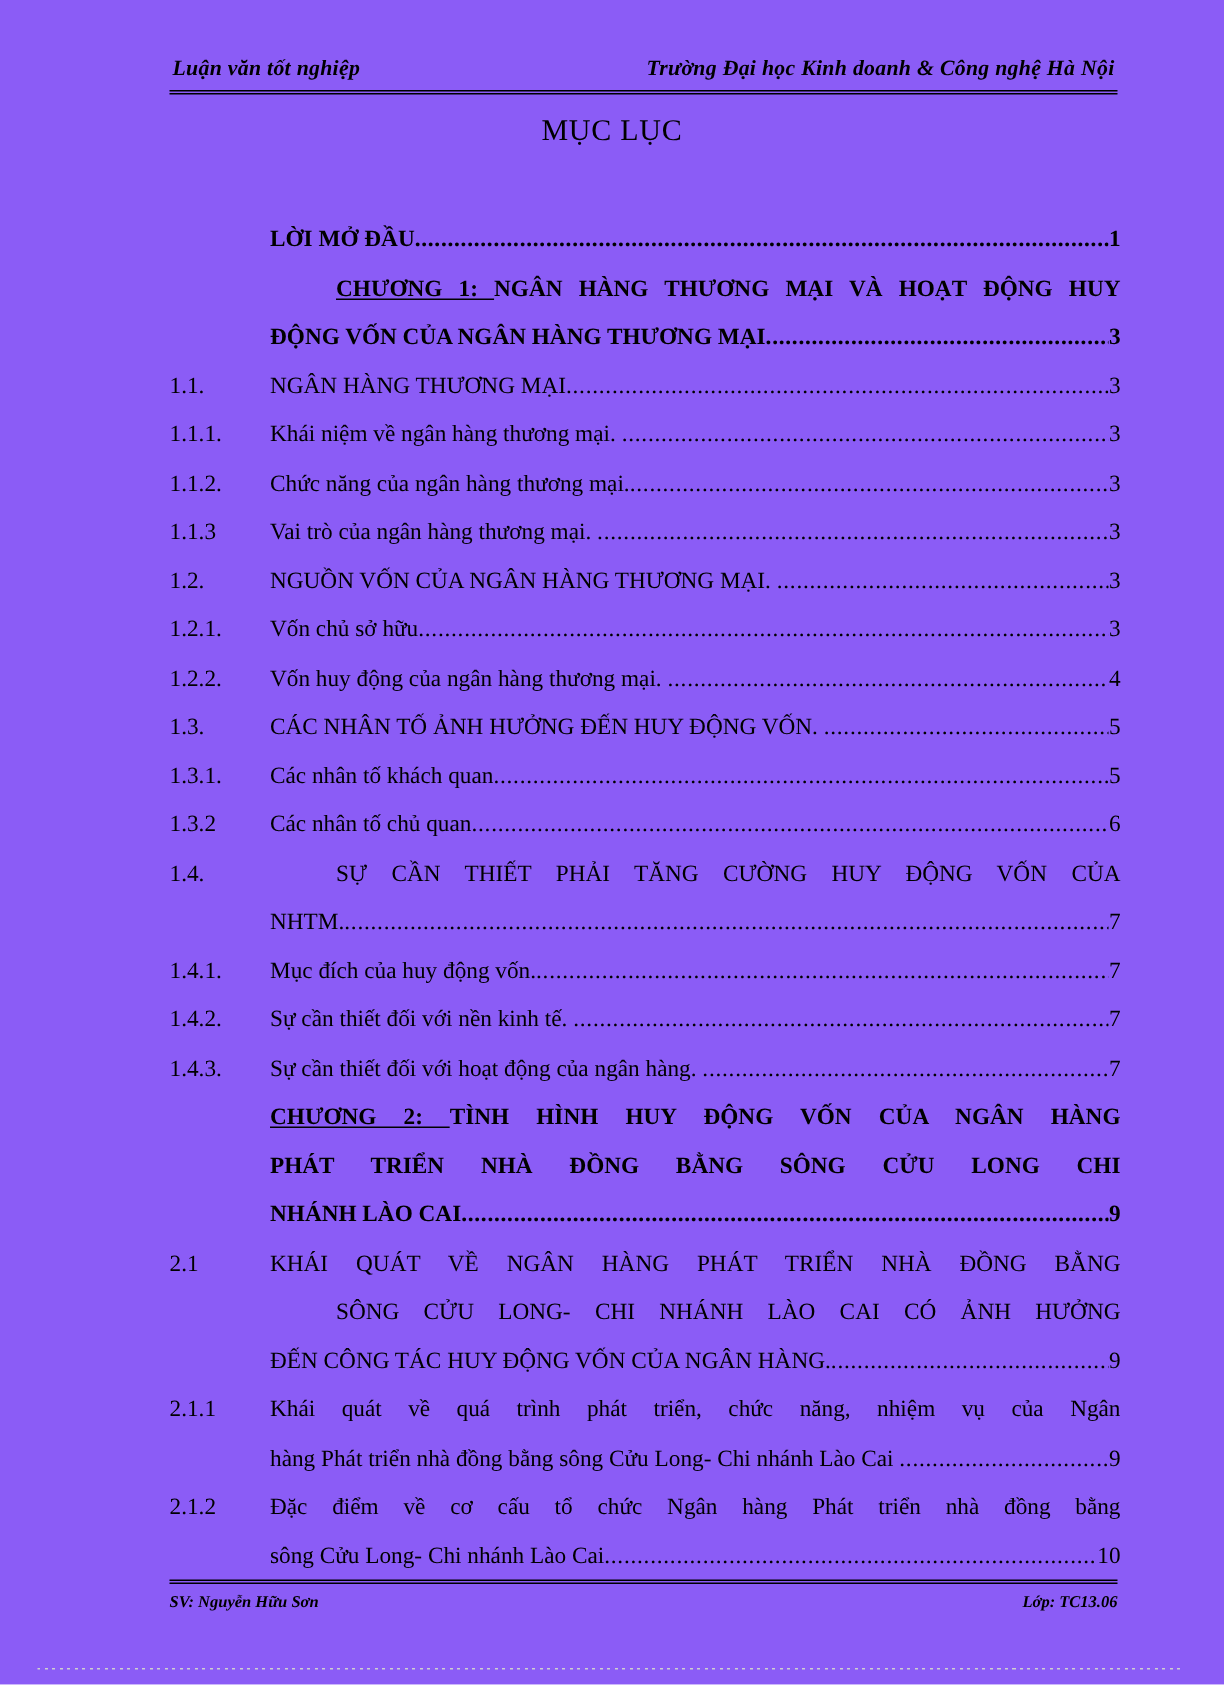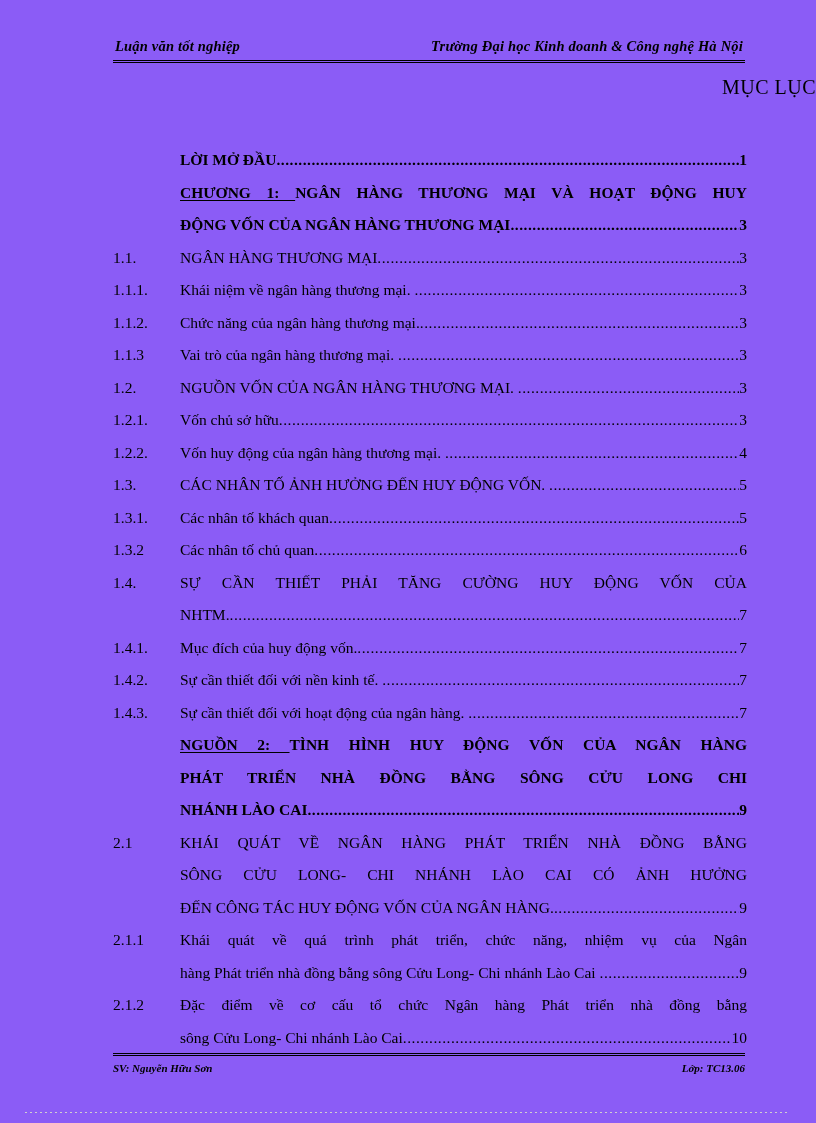--- a/index.html
+++ b/index.html
@@ -46,21 +46,21 @@
     border-bottom: 1.2px solid #000;
     box-sizing: border-box;
   }
 
   
   .doc-title {
     position: absolute;
     left: 0;
     top: 76px;
     width: 816px;
-    text-align: right;
+    text-align: center;
     font-size: 20px;
     letter-spacing: .5px;
   }
 
   
   .toc {
     position: absolute;
     left: 113px;
     top: 144px;
     width: 634px;
@@ -121,21 +121,21 @@
   .lvl-major .pg        { font-weight: bold; }
   .lvl-major .num       { font-weight: bold; }
 
   .chap-tag {
     font-weight: bold;
     text-decoration: underline;
     text-underline-offset: 2px;
   }
 
   
-  .wsp { word-spacing: 3.2px; }
+  .wsp { word-spacing: 3.2px; margin-left: 44px; }
   .wsp2 { word-spacing: 6px; }
 
   
   .cont { padding-left: 0; }
 
   
   .foot-rule {
     position: absolute;
     left: 113px;
     top: 1053px;
@@ -361,21 +361,21 @@
         <span class="lead">...........................................................................................................................</span>
         <span class="pg">7</span>
       </div>
         </div>
     </div>
 
     <div class="toc-entry lvl-major">
       <div class="num"></div>
       <div class="body">
         <div class="ln">
-          <span class="txt justified wsp2"><span class="chap-tag">NGUỒN 2: </span><span>TÌNH HÌNH HUY ĐỘNG VỐN CỦA NGÂN HÀNG</span></span>
+          <span class="txt justified wsp2"><span class="chap-tag">CHƯƠNG 2: </span><span>TÌNH HÌNH HUY ĐỘNG VỐN CỦA NGÂN HÀNG</span></span>
         </div>
         <div class="ln cont">
           <span class="txt justified wsp2">PHÁT TRIỂN NHÀ ĐỒNG BẰNG SÔNG CỬU LONG CHI</span>
         </div>
         <div class="ln cont">
           <span class="txt">NHÁNH LÀO CAI</span>
           <span class="lead">...........................................................................................................................</span>
           <span class="pg">9</span>
         </div>
       </div>

